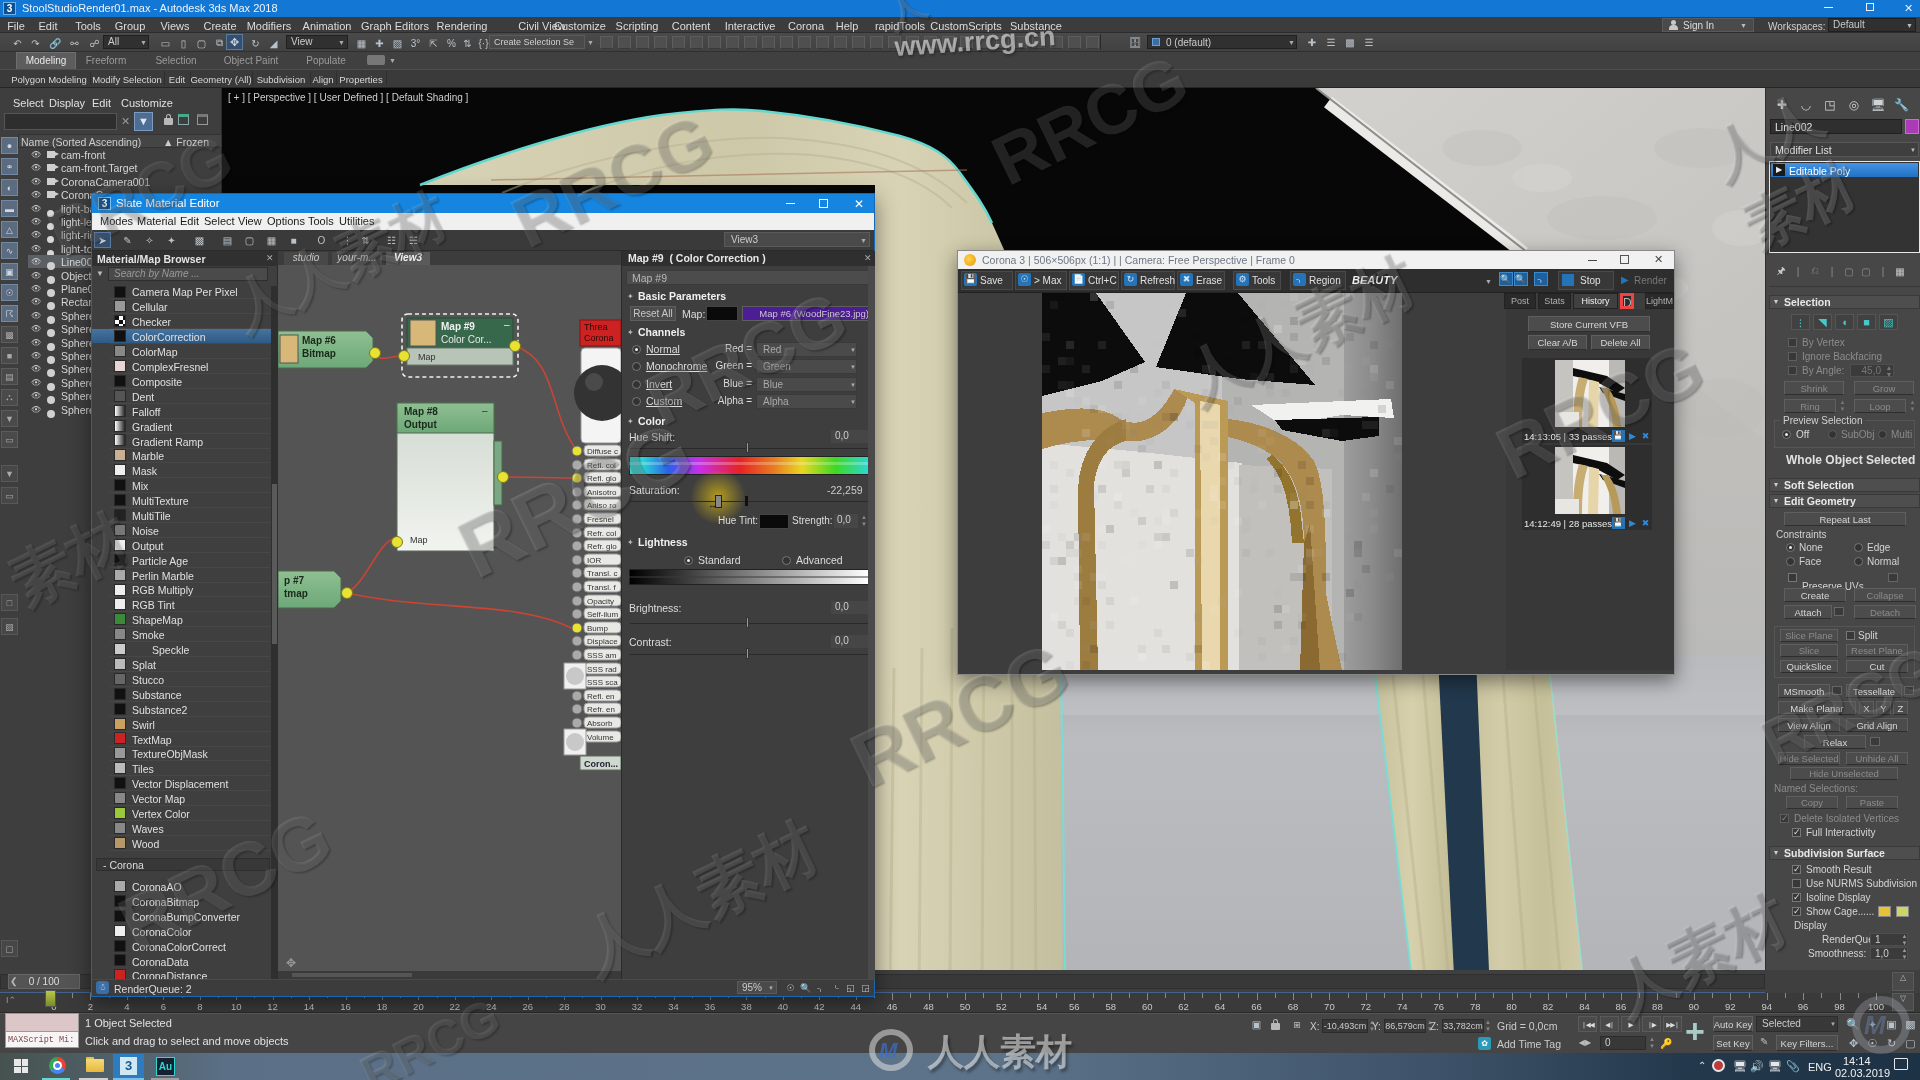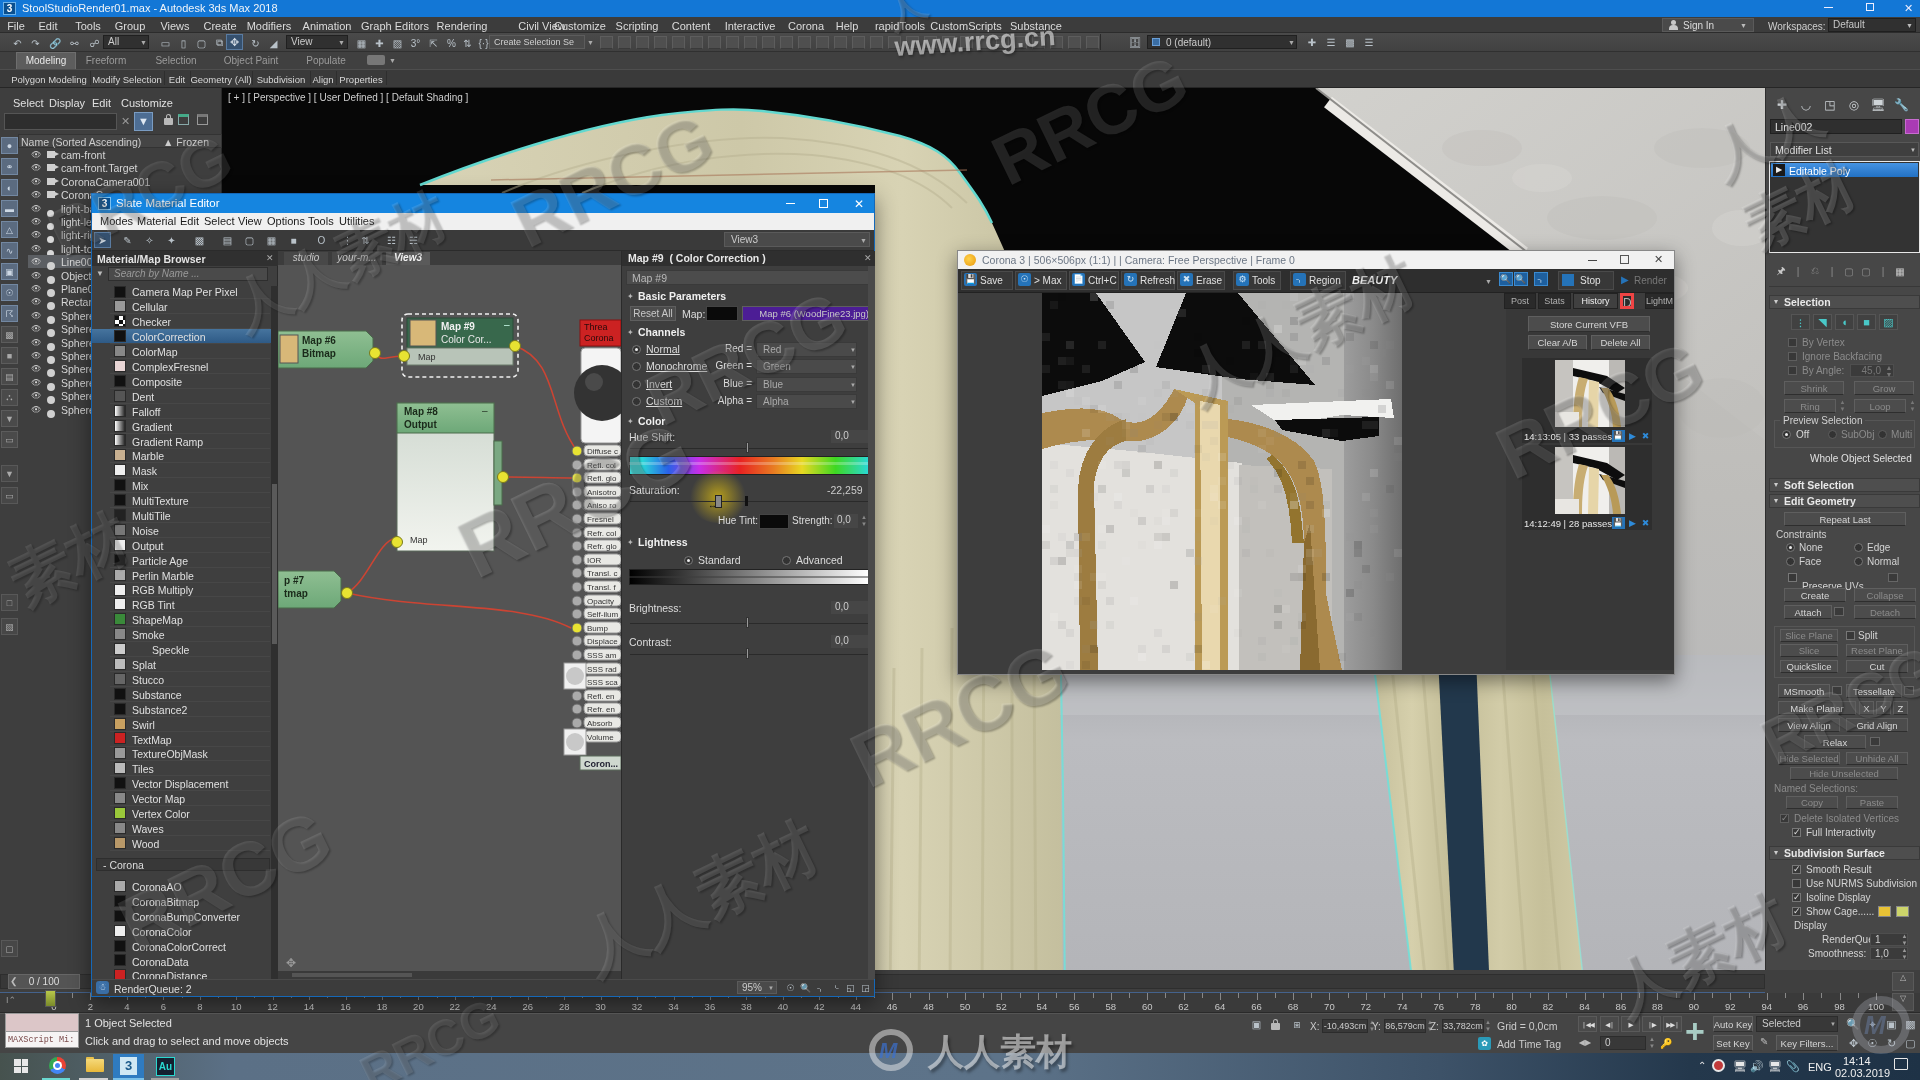--- a/index.html
+++ b/index.html
@@ -379,21 +379,21 @@
 <div style="position:absolute;left:72px;top:311px;width:9px;height:14px;color:#777;font-size:6px;text-align:center;line-height:7px;">▲<br>▼</div>
 <div style="position:absolute;left:142px;top:311px;width:9px;height:14px;color:#777;font-size:6px;text-align:center;line-height:7px;">▲<br>▼</div>
 <div style="position:absolute;left:8px;top:332px;width:141px;height:28px;border:1px solid #565656;"></div>
 <div class="tx" style="position:absolute;left:14px;top:327px;font-size:10px;color:#d0d0d0;background:#474747;padding:0 3px;">Preview Selection</div>
 <div class="rad on" style="position:absolute;left:16px;top:342px;"></div>
 <div class="tx" style="position:absolute;left:30px;top:341px;font-size:10px;color:#d8d8d8;">Off</div>
 <div class="rad gy" style="position:absolute;left:62px;top:342px;"></div>
 <div class="tx" style="position:absolute;left:75px;top:341px;font-size:10px;color:#8b8b8b;">SubObj</div>
 <div class="rad gy" style="position:absolute;left:112px;top:342px;"></div>
 <div class="tx" style="position:absolute;left:125px;top:341px;font-size:10px;color:#8b8b8b;">Multi</div>
-<div class="tx" style="position:absolute;left:44px;top:365px;font-size:10px;color:#e0e0e0;">Whole Object Selected</div>
+<div class="tx" style="position:absolute;left:20px;top:365px;font-size:12px;color:#e0e0e0;font-weight:bold;">Whole Object Selected</div>
 <div style="position:absolute;left:3px;top:390px;width:151px;height:14px;background:#4e4e4e;border:1px solid #3a3a3a;"></div>
 <div class="tx" style="position:absolute;left:8px;top:392px;font-size:8px;color:#ccc;">▾</div>
 <div class="tx" style="position:absolute;left:18px;top:391px;font-size:10.5px;font-weight:bold;color:#e8e8e8;">Soft Selection</div>
 <div style="position:absolute;left:3px;top:406px;width:151px;height:14px;background:#4e4e4e;border:1px solid #3a3a3a;"></div>
 <div class="tx" style="position:absolute;left:8px;top:408px;font-size:8px;color:#ccc;">▾</div>
 <div class="tx" style="position:absolute;left:18px;top:407px;font-size:10.5px;font-weight:bold;color:#e8e8e8;">Edit Geometry</div>
 <div class="btn" style="position:absolute;left:18px;top:424px;width:122px;height:14px;">Repeat Last</div>
 <div class="tx" style="position:absolute;left:10px;top:441px;font-size:10px;color:#d0d0d0;">Constraints</div>
 <div class="rad on" style="position:absolute;left:20px;top:455px;"></div>
 <div class="tx" style="position:absolute;left:33px;top:454px;font-size:10px;">None</div>

